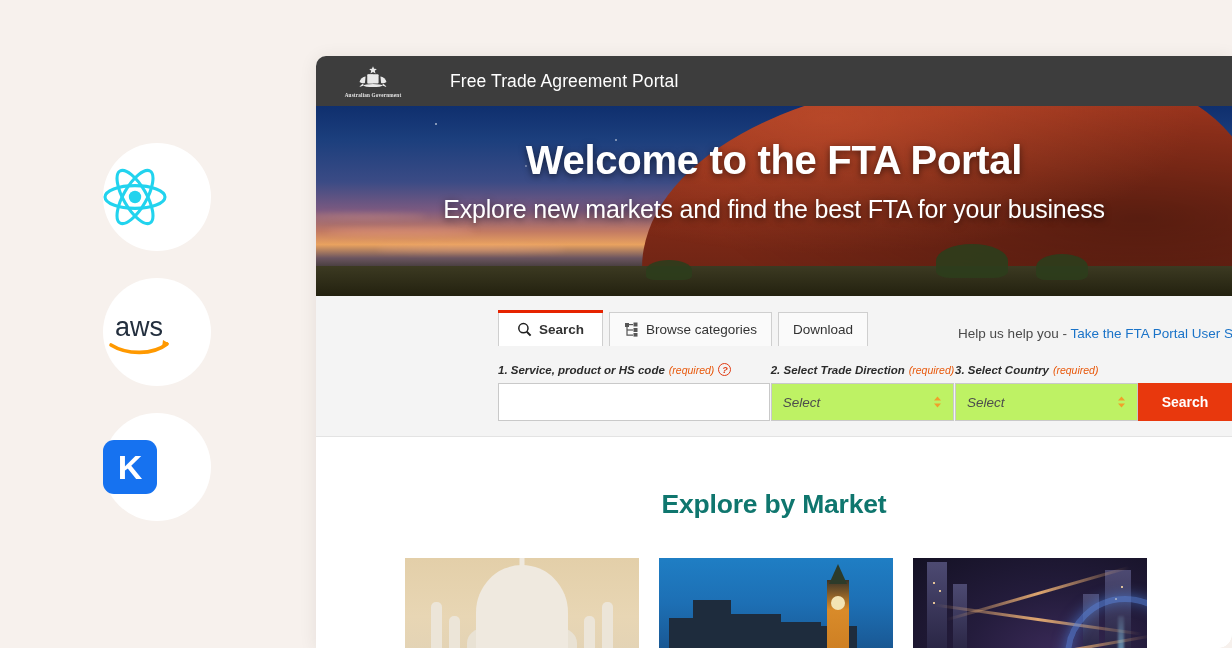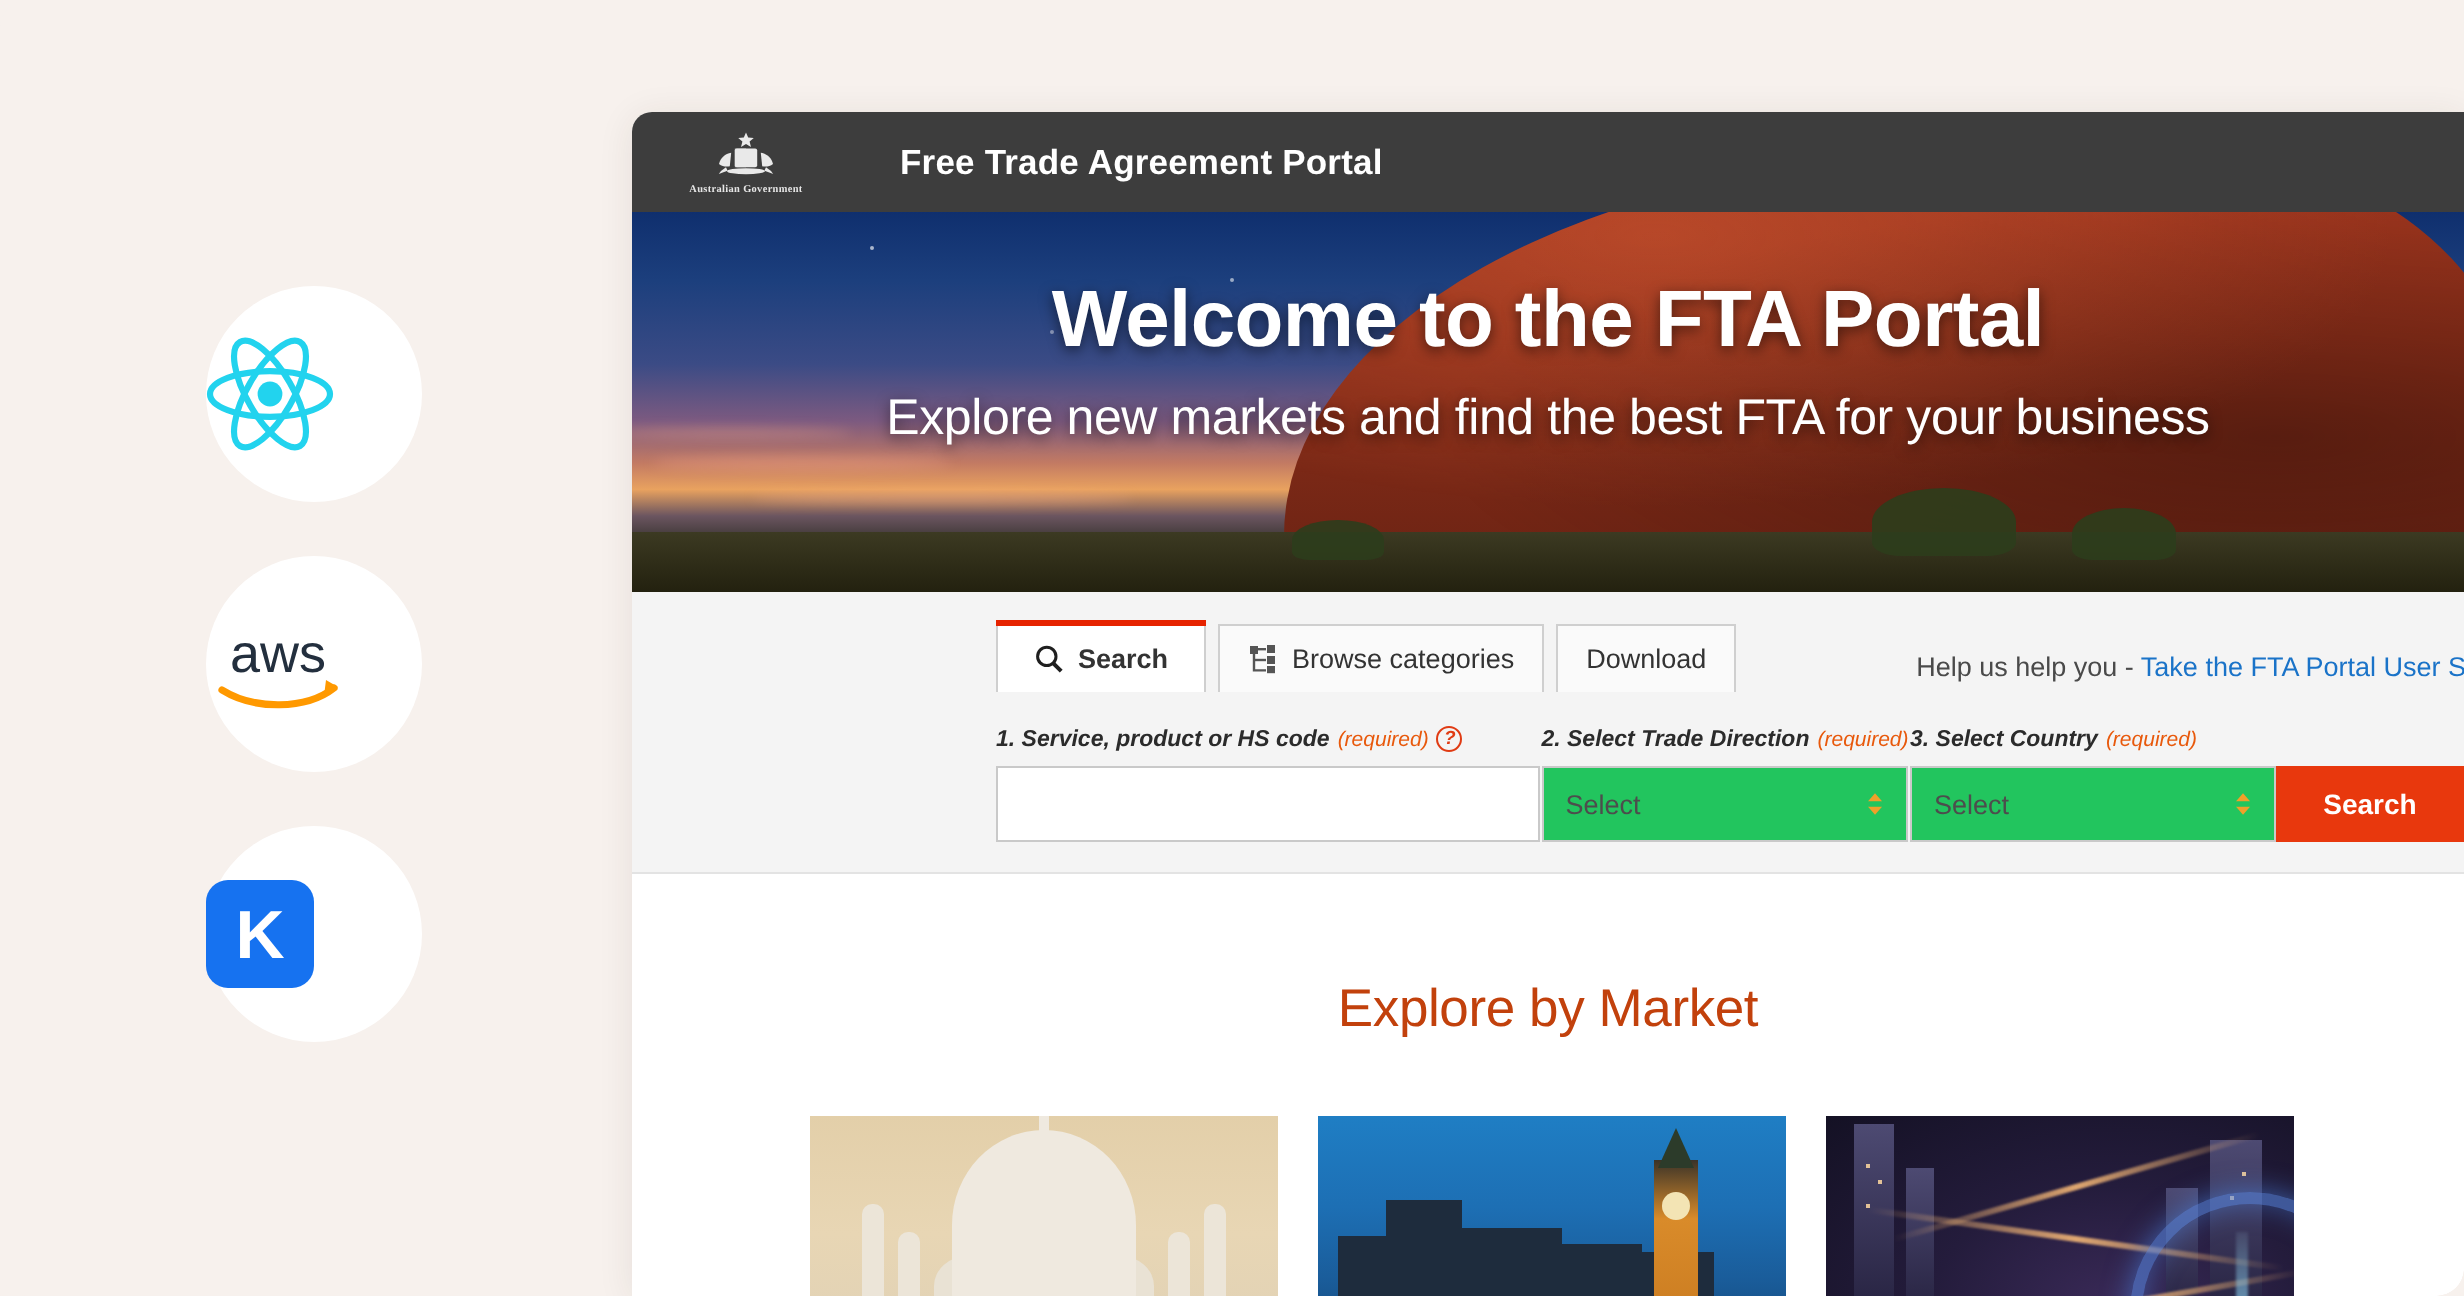--- a/index.html
+++ b/index.html
@@ -79,21 +79,21 @@
     color: #e6e6e6;
     font-family: "Liberation Serif", serif;
     font-weight: bold;
     letter-spacing: .18px;
     margin-top: 1px;
     white-space: nowrap;
   }
   #site-title {
     color: #ffffff;
     font-size: 17.5px;
-    font-weight: bold;
+    font-weight: normal;
     margin-left: 42px;
     letter-spacing: .1px;
   }
 
   
   #hero {
     position: relative;
     height: 190px;
     overflow: hidden;
     background: #123066;
@@ -267,27 +267,28 @@
     font-size: 13px;
     padding: 0 9px;
     font-family: "Liberation Sans", sans-serif;
     color: #333;
     outline: none;
   }
   .select-box {
     width: 183px;
     height: 38px;
     border: 1px solid #c9c9c9;
-    background: #22c55e;
+    background: #bef264;
     display: flex;
     align-items: center;
     justify-content: space-between;
     padding: 0 11px;
     font-size: 13.5px;
     color: #4d4d4d;
+    font-style: italic;
   }
   .sel-arrows { display: flex; flex-direction: column; gap: 2px; }
   #search-submit {
     height: 38px;
     min-width: 94px;
     padding: 0 20px;
     background: #e8380d;
     color: #ffffff;
     border: none;
     font-size: 14px;
@@ -298,22 +299,22 @@
   .gap-s { width: 3px; }
 
   
   #explore {
     background: #ffffff;
     padding-top: 52px;
     text-align: center;
   }
   #explore-title {
     font-size: 26.5px;
-    font-weight: normal;
-    color: #c2410c;
+    font-weight: bold;
+    color: #0f766e;
     letter-spacing: -.2px;
   }
   #cards-row {
     display: flex;
     justify-content: center;
     gap: 20px;
     margin-top: 38px;
     padding-left: 4px;
   }
   .market-card {

